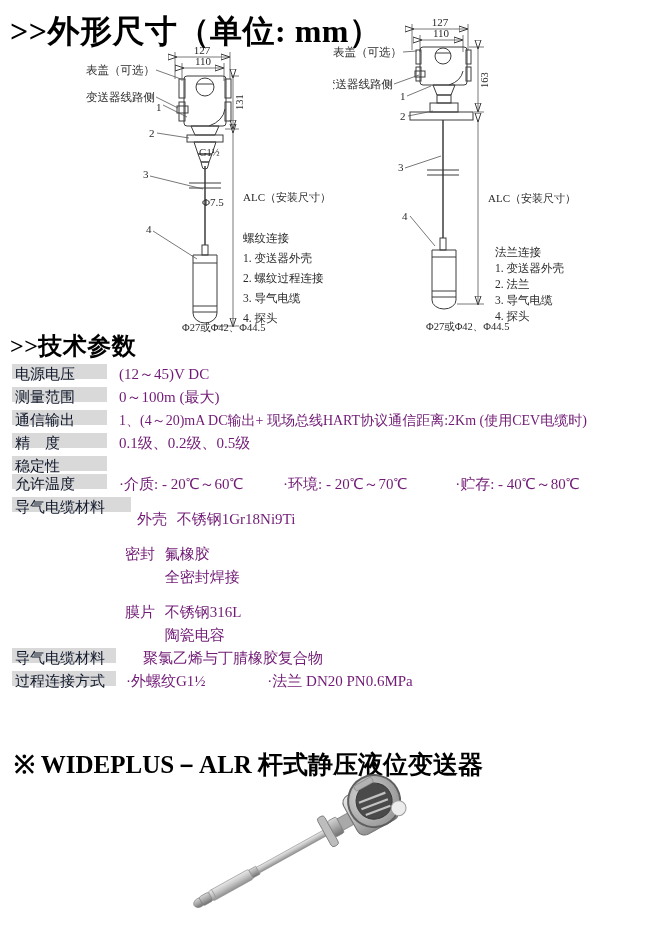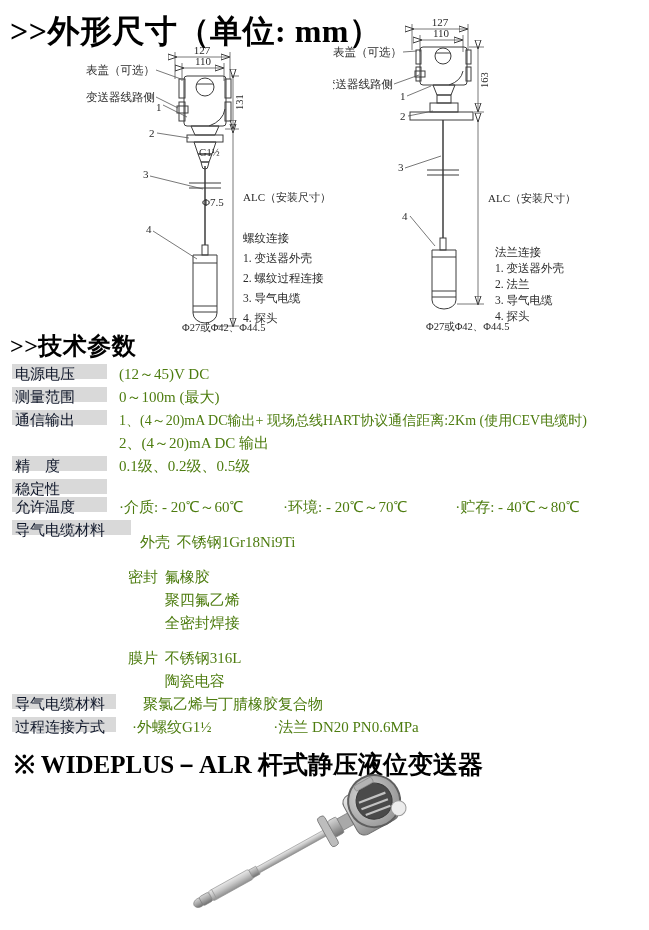--- a/index.html
+++ b/index.html
@@ -17,21 +17,21 @@
   .cad .dim{stroke:#555;stroke-width:.8;}
   .cad .thick{stroke-width:1.5;}
   .specs{position:absolute;left:12px;top:363px;width:632px;font-size:15px;line-height:23px;white-space:nowrap;}
   .srow{display:flex;align-items:flex-start;}
   .slabel{
     display:inline-block;background:#d9d9d9;height:15px;line-height:20px;
     margin:1px 0 2px 0;padding:0 4px 0 3px;box-sizing:border-box;color:#0f172a;
   }
   .w95{width:95px;}
   .w120{width:119px;}
-  .sval{margin-left:12px;line-height:23px;color:#4d7c0f;text-align:center;}
+  .sval{margin-left:12px;line-height:23px;color:#701a75;}
   .cont{margin-left:107px;}
   .mat-part{display:inline-block;width:36px;margin-top:12px;}
   .seg{display:inline-block;}
 </style>
 </head>
 <body>
 
 <div class="page">
 
   <div class="h-cal" id="title-dim">&gt;&gt;外形尺寸（单位: mm）</div>
@@ -196,23 +196,20 @@
     </div>
     <div class="srow">
       <span class="slabel w95">测量范围</span>
       <span class="sval">0～100m (最大)</span>
     </div>
     <div class="srow">
       <span class="slabel w95">通信输出</span>
       <span class="sval" style="font-size:14px;">1、(4～20)mA DC输出+ 现场总线HART协议通信距离:2Km (使用CEV电缆时)</span>
     </div>
     <div class="srow">
-      <span class="sval cont">2、(4～20)mA DC 输出</span>
-    </div>
-    <div class="srow">
       <span class="slabel w95">精　度</span>
       <span class="sval">0.1级、0.2级、0.5级</span>
     </div>
     <div class="srow">
       <span class="slabel w95">稳定性</span>
     </div>
     <div class="srow">
       <span class="slabel w95">允许温度</span>
       <span class="sval">
         <span class="seg" style="margin-right:36px;">·介质: - 20℃～60℃</span>
@@ -229,26 +226,20 @@
     </div>
     <div class="srow">
       <span class="sval" style="margin-left:113px;">
         <span class="mat-part">密封</span>
         <span>氟橡胶</span>
       </span>
     </div>
     <div class="srow">
       <span class="sval" style="margin-left:113px;">
         <span class="mat-part"></span>
-        <span>聚四氟乙烯</span>
-      </span>
-    </div>
-    <div class="srow">
-      <span class="sval" style="margin-left:113px;">
-        <span class="mat-part"></span>
         <span>全密封焊接</span>
       </span>
     </div>
     <div class="srow">
       <span class="sval" style="margin-left:113px;">
         <span class="mat-part">膜片</span>
         <span>不锈钢316L</span>
       </span>
     </div>
     <div class="srow">
@@ -256,21 +247,21 @@
         <span class="mat-part"></span>
         <span>陶瓷电容</span>
       </span>
     </div>
     <div class="srow">
       <span class="slabel" style="width:104px;">导气电缆材料</span>
       <span class="sval" style="margin-left:27px;">聚氯乙烯与丁腈橡胶复合物</span>
     </div>
     <div class="srow">
       <span class="slabel" style="width:104px;">过程连接方式</span>
-      <span class="sval" style="margin-left:16px;">
+      <span class="sval" style="margin-left:10px;">
         <span class="seg" style="margin-right:58px;">·外螺纹G1½</span>
         <span class="seg">·法兰 DN20  PN0.6MPa</span>
       </span>
     </div>
   </div>
 
   <div class="h-cal" id="title-product">※ WIDEPLUS－ALR 杆式静压液位变送器</div>
 
   <svg style="left:180px;top:770px;" width="290" height="160" viewBox="0 0 290 160">
     <defs>

